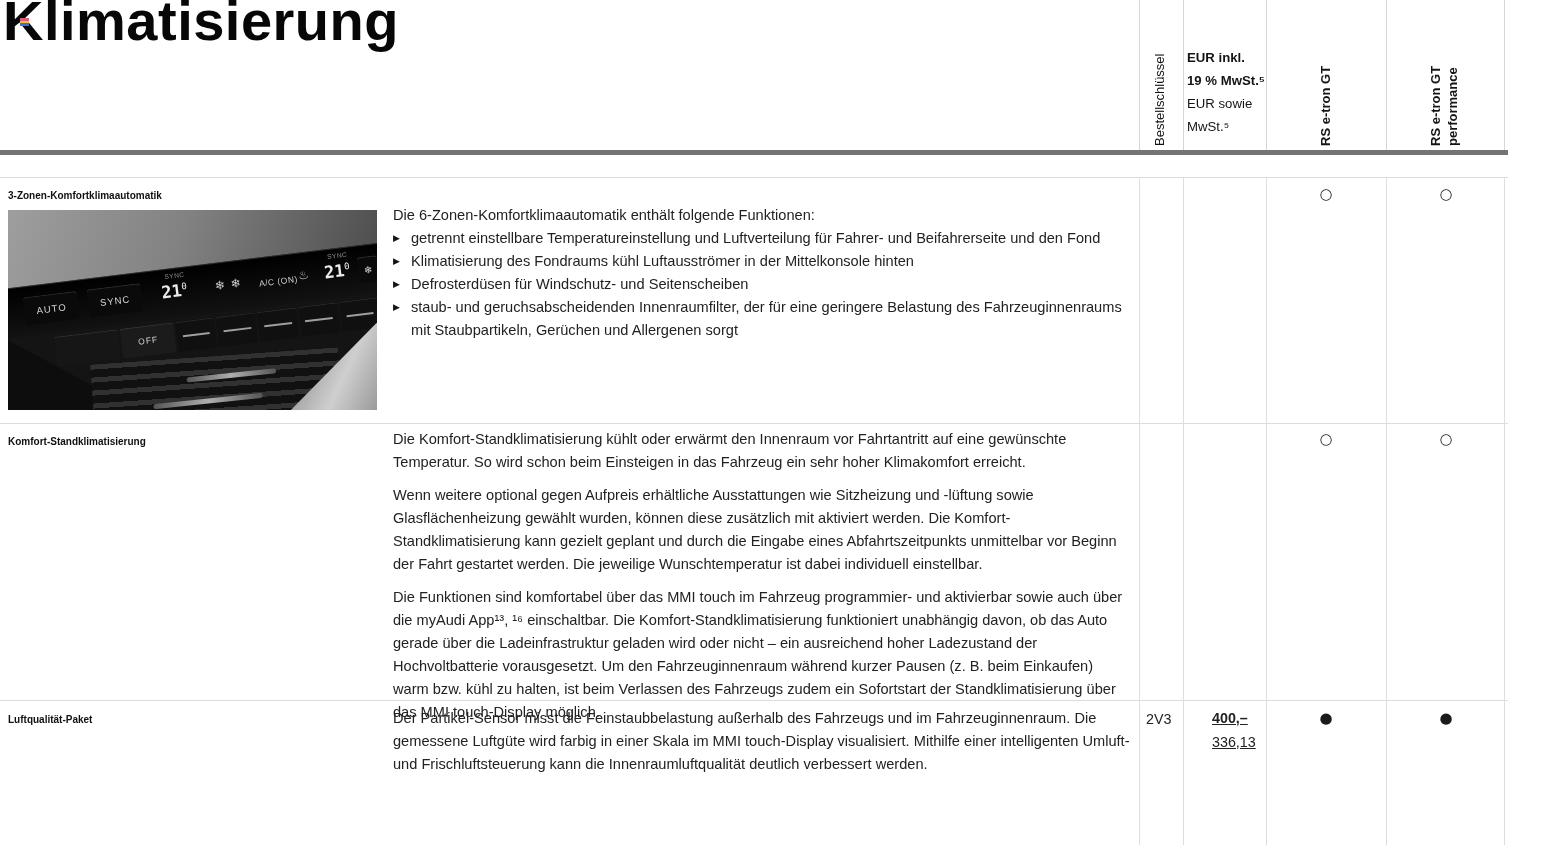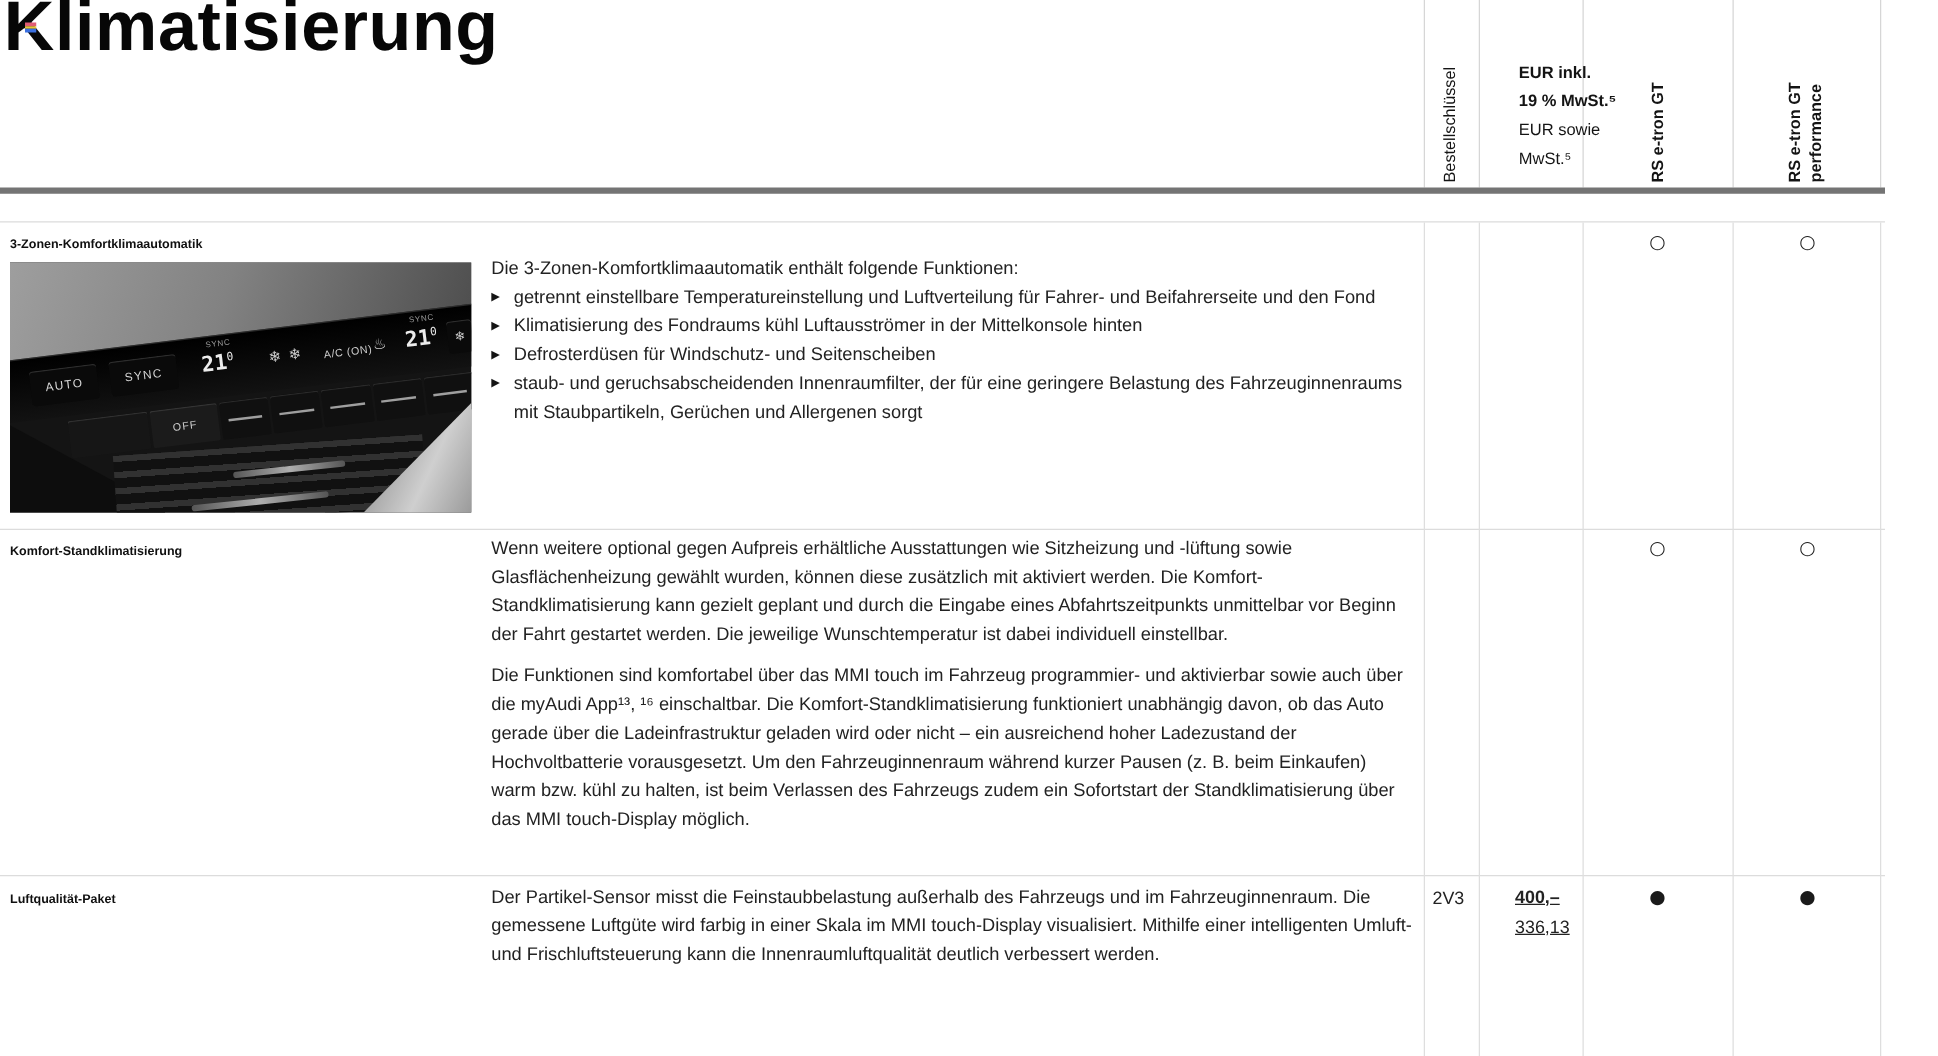--- a/index.html
+++ b/index.html
@@ -22,21 +22,21 @@
   .thick{position:absolute;left:0;top:150px;width:1508px;height:5px;background:#747474;}
   .rowline{position:absolute;left:0;width:1508px;height:1px;background:#dcdcdc;}
 
   
   .vheader{position:absolute;writing-mode:vertical-rl;transform:rotate(180deg);
            font-size:13px;line-height:17px;color:#141414;}
   .vheader div{line-height:17px;}
   .hdr-bestell{left:1151px;top:36px;height:110px;font-weight:400;}
   .hdr-model1{left:1317px;top:58px;height:88px;font-weight:700;}
   .hdr-model2{left:1427px;top:58px;height:88px;width:36px;font-weight:700;}
-  .hdr-price{position:absolute;left:1187px;top:46px;font-size:13.2px;line-height:23px;color:#141414;margin-left:28px;}
+  .hdr-price{position:absolute;left:1187px;top:46px;font-size:13.2px;line-height:23px;color:#141414;}
   .hdr-price .b{font-weight:700;}
 
   
   .row-label{position:absolute;left:8px;font-weight:700;font-size:10px;line-height:23px;color:#101010;}
   .desc{position:absolute;left:393px;width:737px;font-size:14.6px;line-height:23px;color:#222;}
   .desc p{margin:0 0 10px 0;}
   .desc p.tight{margin:0;}
   .bullet{display:flex;gap:8px;}
   .tri{flex:0 0 10px;font-size:9px;line-height:23px;color:#141414;font-family:"DejaVu Sans",sans-serif;}
   .bullet-text{flex:1;}
@@ -170,21 +170,21 @@
       </div>
     </div>
     <div class="ph-vents">
       <span class="ph-hl1"></span>
       <span class="ph-hl2"></span>
     </div>
     <div class="ph-trim"></div>
   </div>
 
   <div class="desc" style="top:204px">
-    <p class="tight">Die 3-Zonen-Komfortklimaautomatik enthält folgende Funktionen:</p>
+    <p class="tight">Die 6-Zonen-Komfortklimaautomatik enthält folgende Funktionen:</p>
     <div class="bullet">
       <span class="tri">▶</span>
       <span class="bullet-text">getrennt einstellbare Temperatureinstellung und Luftverteilung für Fahrer- und Beifahrerseite und den Fond</span>
     </div>
     <div class="bullet">
       <span class="tri">▶</span>
       <span class="bullet-text">Klimatisierung des Fondraums kühl Luftausströmer in der Mittelkonsole hinten</span>
     </div>
     <div class="bullet">
       <span class="tri">▶</span>
@@ -194,20 +194,21 @@
       <span class="tri">▶</span>
       <span class="bullet-text">staub- und geruchsabscheidenden Innenraumfilter, der für eine geringere Belastung des Fahrzeuginnenraums mit Staubpartikeln, Gerüchen und Allergenen sorgt</span>
     </div>
   </div>
 
   <span class="avail" style="left:1326px;top:194px">○</span>
   <span class="avail" style="left:1446px;top:194px">○</span>
 
   <div class="row-label" style="top:430px">Komfort-Standklimatisierung</div>
   <div class="desc" style="top:428px">
+    <p>Die Komfort-Standklimatisierung kühlt oder erwärmt den Innenraum vor Fahrtantritt auf eine gewünschte Temperatur. So wird schon beim Einsteigen in das Fahrzeug ein sehr hoher Klimakomfort erreicht.</p>
     <p>Wenn weitere optional gegen Aufpreis erhältliche Ausstattungen wie Sitzheizung und -lüftung sowie Glasflächenheizung gewählt wurden, können diese zusätzlich mit aktiviert werden. Die Komfort-Standklimatisierung kann gezielt geplant und durch die Eingabe eines Abfahrtszeitpunkts unmittelbar vor Beginn der Fahrt gestartet werden. Die jeweilige Wunschtemperatur ist dabei individuell einstellbar.</p>
     <p>Die Funktionen sind komfortabel über das MMI touch im Fahrzeug programmier- und aktivierbar sowie auch über die myAudi App¹³, ¹⁶ einschaltbar. Die Komfort-Standklimatisierung funktioniert unabhängig davon, ob das Auto gerade über die Ladeinfrastruktur geladen wird oder nicht – ein ausreichend hoher Ladezustand der Hochvoltbatterie vorausgesetzt. Um den Fahrzeuginnenraum während kurzer Pausen (z. B. beim Einkaufen) warm bzw. kühl zu halten, ist beim Verlassen des Fahrzeugs zudem ein Sofortstart der Standklimatisierung über das MMI touch-Display möglich.</p>
   </div>
   <span class="avail" style="left:1326px;top:439px">○</span>
   <span class="avail" style="left:1446px;top:439px">○</span>
 
   <div class="row-label" style="top:708px">Luftqualität-Paket</div>
   <div class="desc" style="top:707px">
     <p>Der Partikel-Sensor misst die Feinstaubbelastung außerhalb des Fahrzeugs und im Fahrzeuginnenraum. Die gemessene Luftgüte wird farbig in einer Skala im MMI touch-Display visualisiert. Mithilfe einer intelligenten Umluft- und Frischluftsteuerung kann die Innenraumluftqualität deutlich verbessert werden.</p>
   </div>

